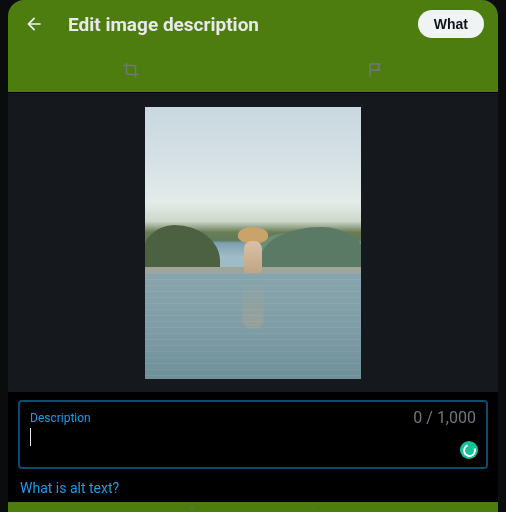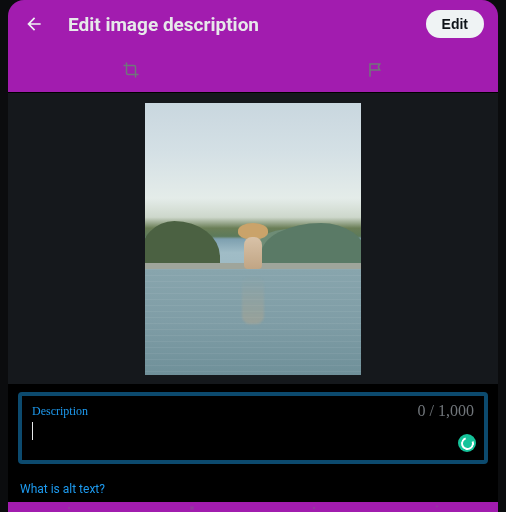--- a/index.html
+++ b/index.html
@@ -17,21 +17,21 @@
       inset: 0;
       background: #15181c;
       opacity: 0.5;
     }
     .modal {
       position: absolute;
       top: 0;
       left: 8px;
       right: 8px;
       bottom: 0;
-      background: #a21caf;
+      background: #4d7c0f;
       border-radius: 16px 16px 0 0;
       display: flex;
       flex-direction: column;
     }
     .header {
       display: flex;
       align-items: center;
       padding: 10px 14px;
       gap: 22px;
     }
@@ -175,26 +175,25 @@
       width: 22px; height: 48px;
       background: linear-gradient(rgba(200,170,130,0.35), rgba(200,170,130,0));
       border-radius: 8px;
       filter: blur(1px);
     }
     .input-zone {
       padding: 8px 10px 4px;
       background: #000;
     }
     .desc-box {
-      border: 4px solid #0c4a6e;
+      border: 2px solid #0c4a6e;
       border-radius: 4px;
       padding: 6px 10px 10px;
       position: relative;
       min-height: 66px;
-      font-family: Liberation Serif, serif;
     }
     .desc-top {
       display: flex;
       justify-content: space-between;
       align-items: center;
       margin-bottom: 4px;
     }
     .desc-label {
       font-size: 12px;
       color: #1d9bf0;
@@ -235,24 +234,24 @@
     .grammarly::after {
       content: "";
       width: 9px; height: 9px;
       border: 2px solid #fff;
       border-top-color: transparent;
       border-radius: 50%;
       transform: rotate(25deg);
     }
     .help-link {
       color: #1d9bf0;
-      font-size: 12px;
+      font-size: 14px;
       text-decoration: none;
       display: inline-block;
-      margin: 18px 2px 2px;
+      margin: 11px 2px 2px;
       cursor: pointer;
     }
     .bottombar {
       display: flex;
       justify-content: space-around;
       align-items: center;
       height: 10px;
       padding-top: 2px;
       opacity: 0.3;
     }
@@ -264,21 +263,21 @@
 <div class="backdrop"></div>
 
 <div class="modal">
   <div class="header">
     <button class="back-btn">
       <svg width="20" height="20" viewBox="0 0 24 24" fill="currentColor">
           <path d="M20 11H7.8l5.6-5.6L12 4l-8 8 8 8 1.4-1.4L7.8 13H20z"></path>
         </svg>
     </button>
     <div class="title">Edit image description</div>
-    <button class="save-btn">Edit</button>
+    <button class="save-btn">What</button>
   </div>
 
   <div class="tabs">
     <div class="tab">
       <svg width="18" height="18" viewBox="0 0 24 24" fill="none" stroke="currentColor" stroke-width="2">
           <path d="M6 2v14a2 2 0 0 0 2 2h14"></path>
           <path d="M18 22V8a2 2 0 0 0-2-2H2"></path>
         </svg>
     </div>
     <div class="tab">

